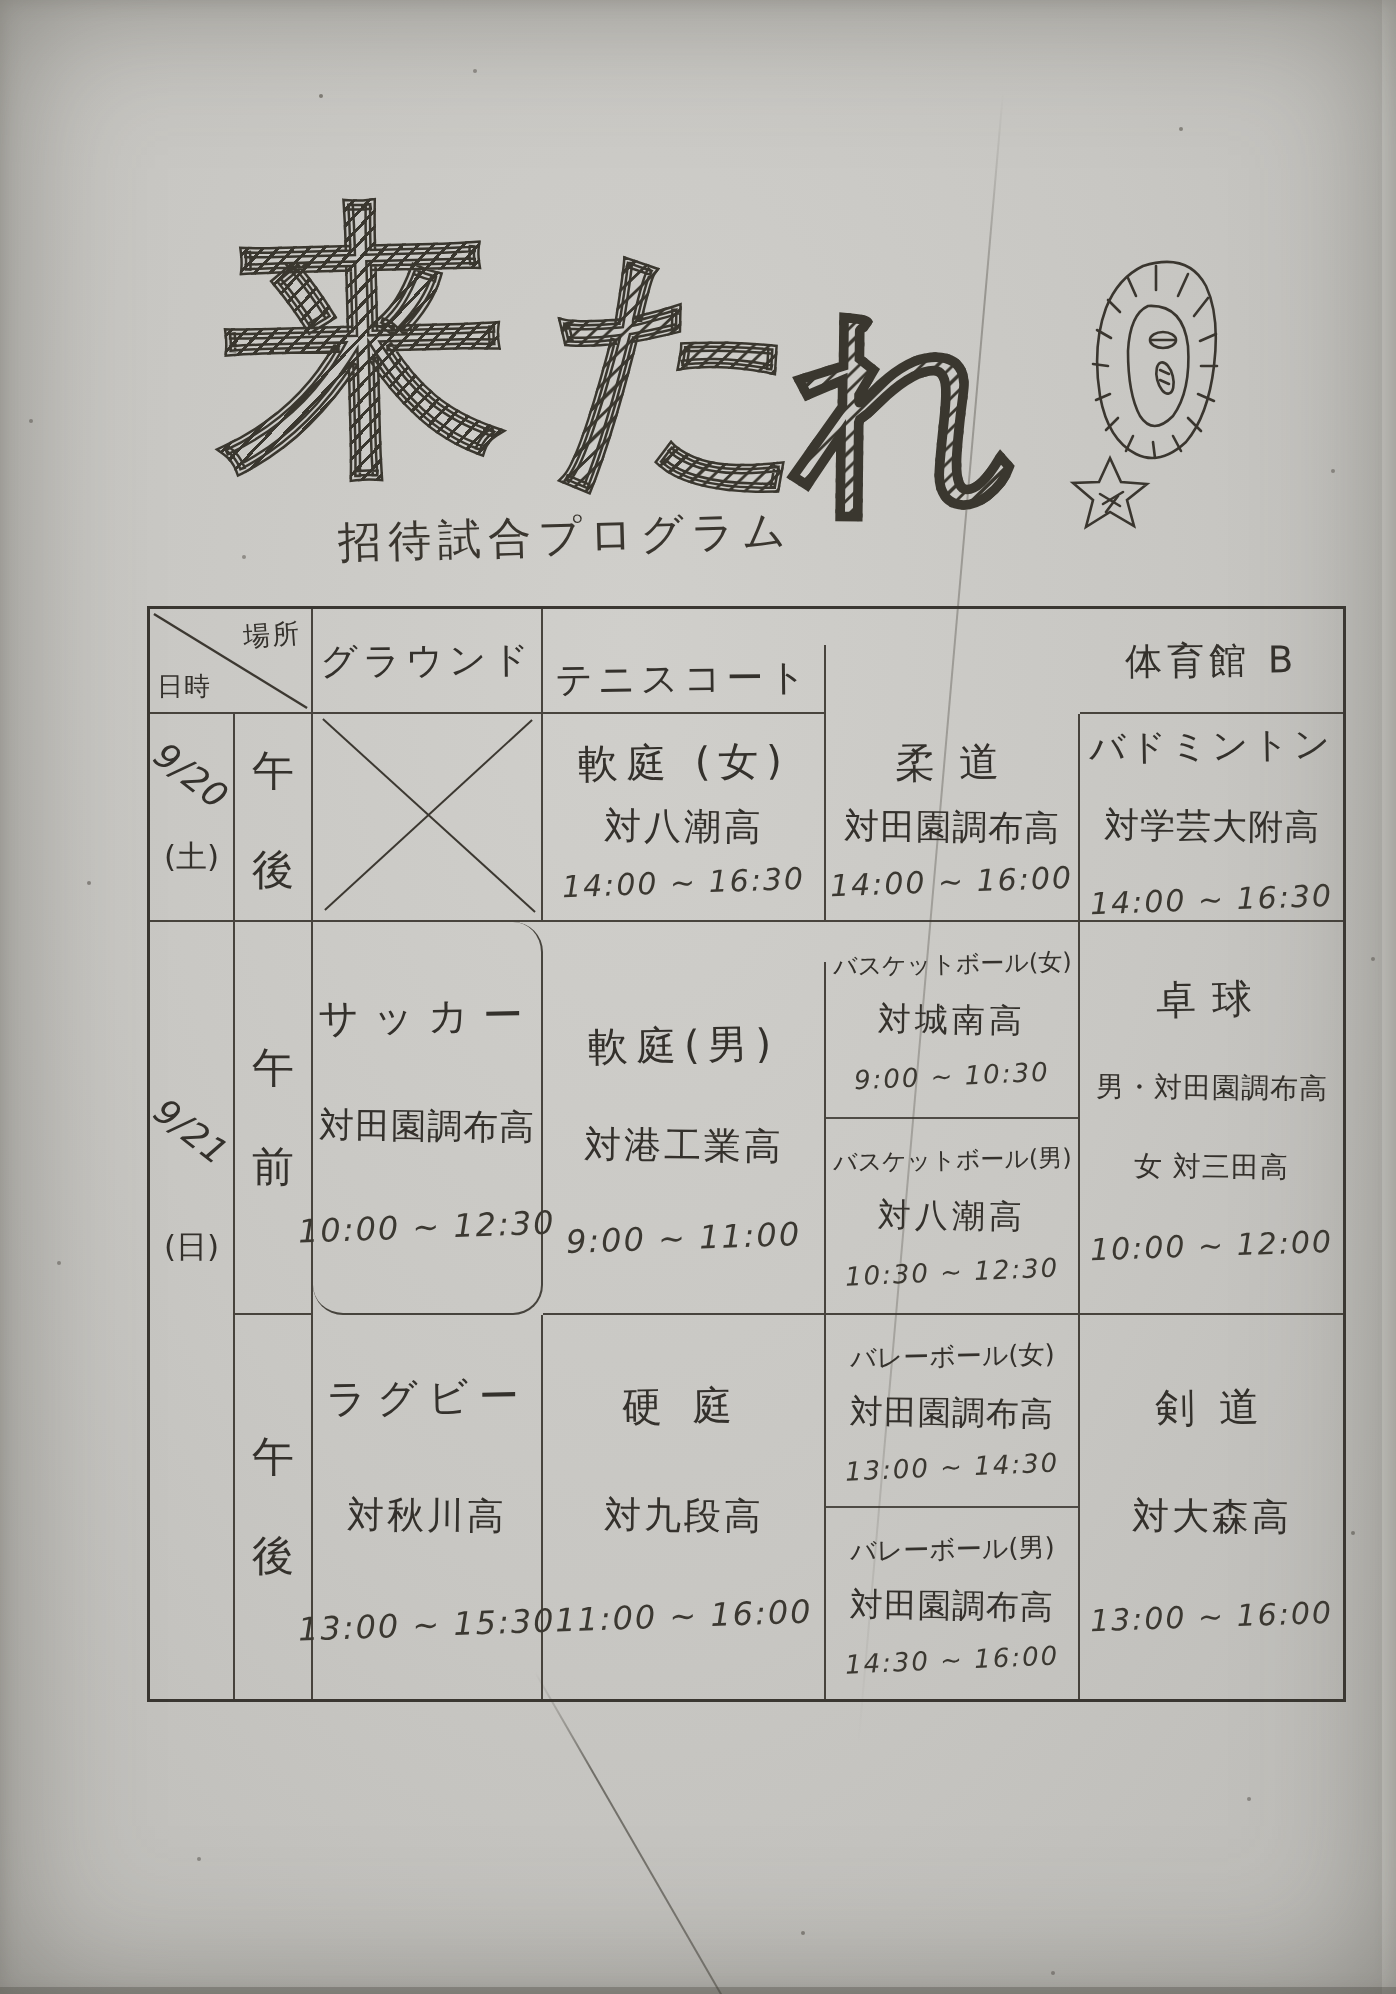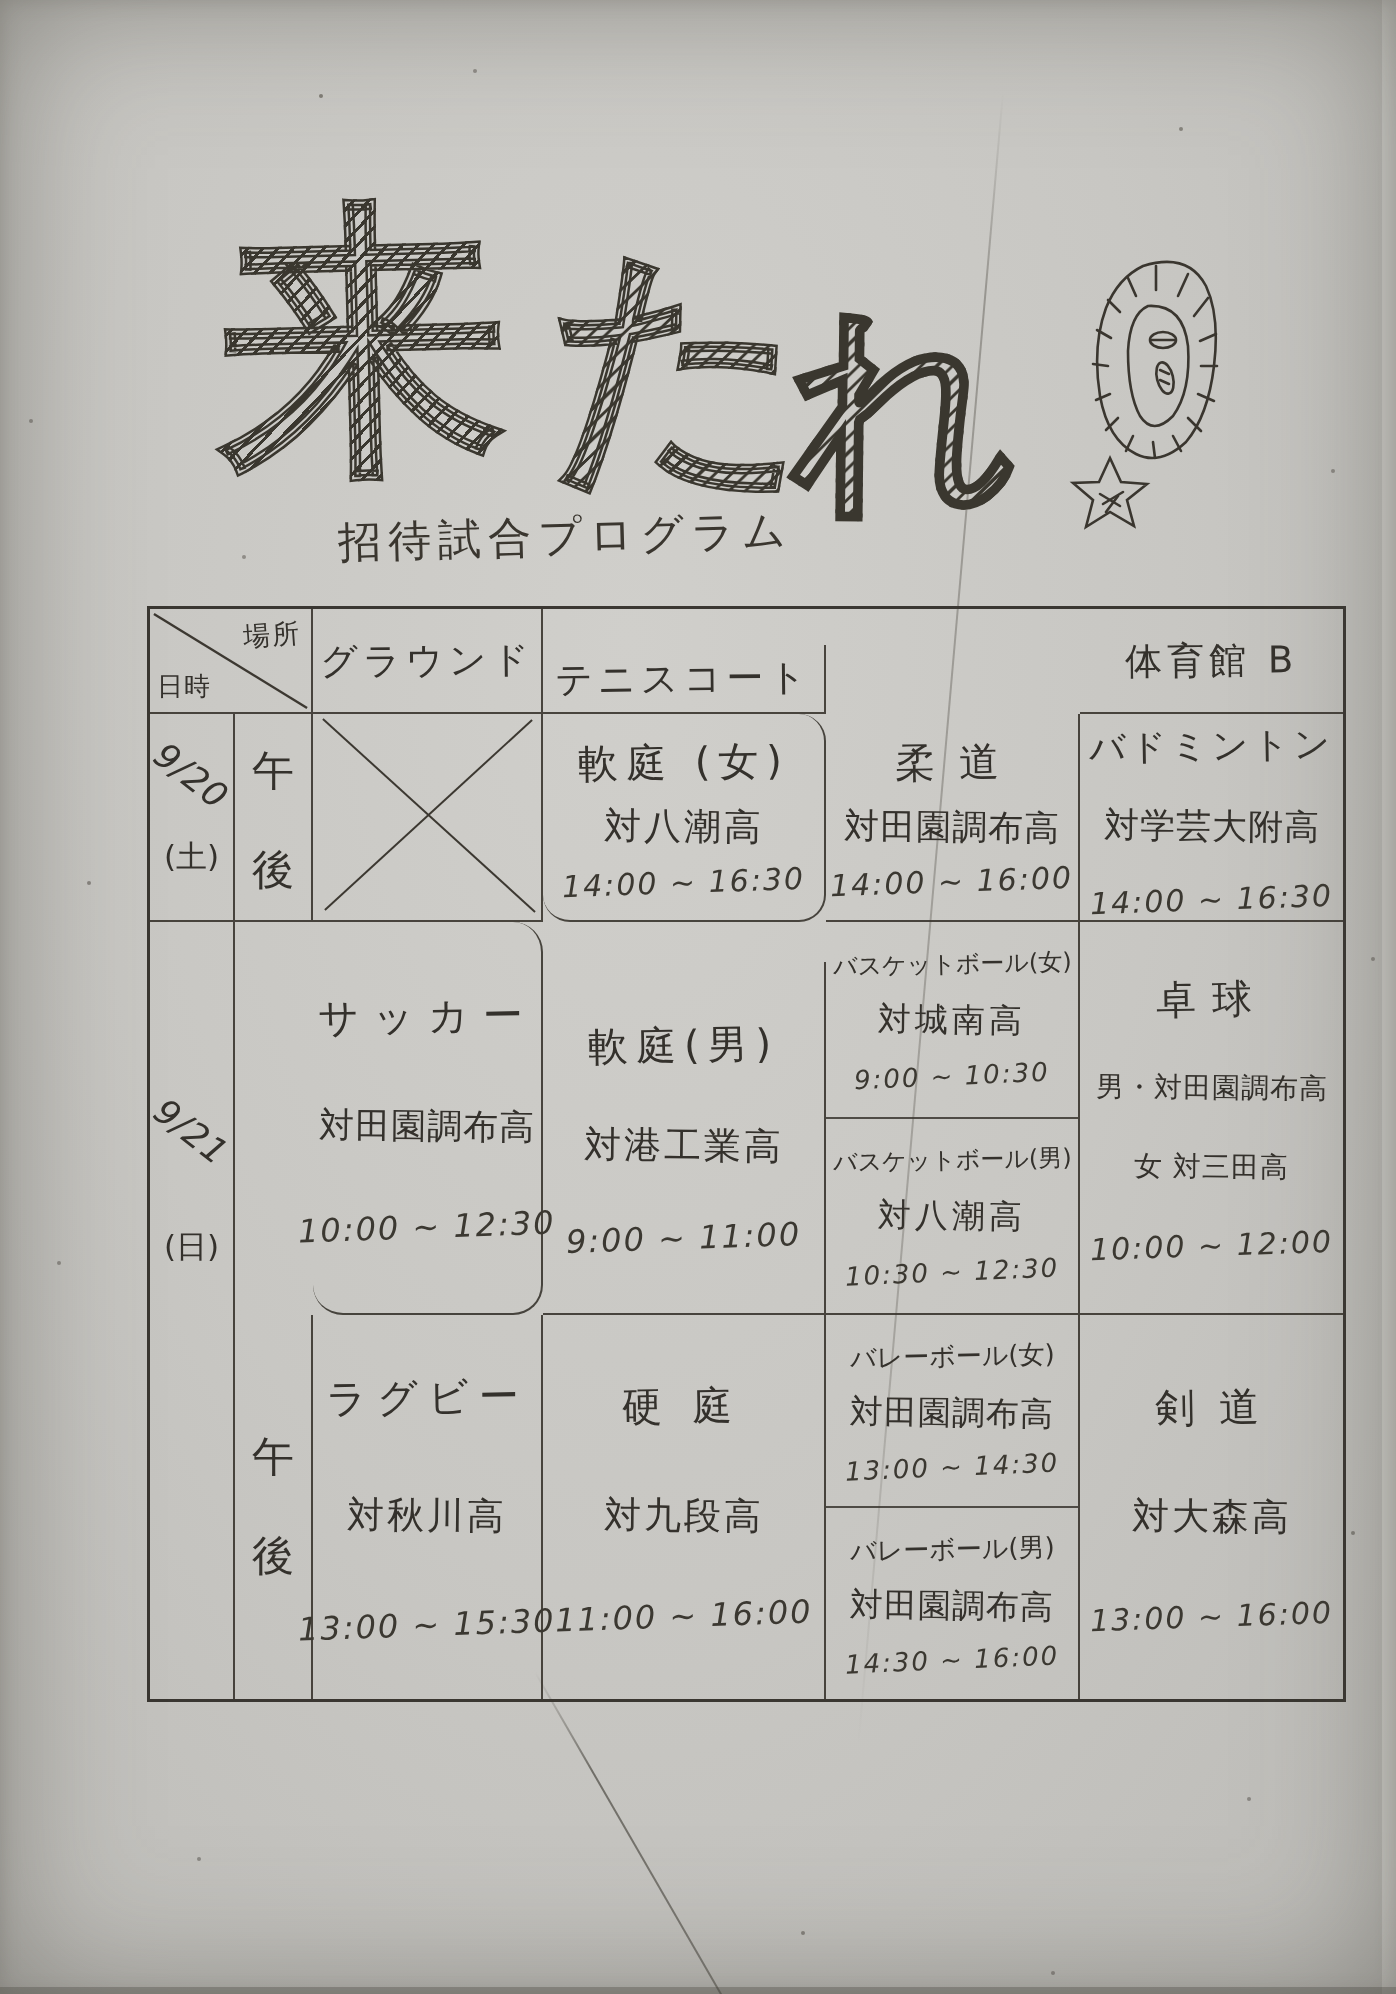--- a/index.html
+++ b/index.html
@@ -51,21 +51,21 @@
     background:rgba(0,0,0,0);
   }
   .cell{position:relative;box-sizing:border-box;border-right:2px solid rgba(48,44,37,.85);border-bottom:2px solid rgba(48,44,37,.85);
         display:flex;flex-direction:column;align-items:center;justify-content:space-evenly;padding:8px 4px;}
   .last-col{border-right:none;}
   .last-row{border-bottom:none;}
 
   .c-corner{grid-area:1/1/2/3;padding:0;}
   .h-ground{grid-area:1/3;} .h-tennis{grid-area:1/4;margin-top:36px;} .h-gyma{grid-area:1/5;} .h-gymb{grid-area:1/6/2/7;}
   .d1-date{grid-area:2/1;} .d1-ampm{grid-area:2/2;} .d1-x{grid-area:2/3;padding:0;}
-  .d1-tennis{grid-area:2/4;border-radius:27px;} .d1-gyma{grid-area:2/5;} .d1-gymb{grid-area:2/6/3/7;gap:32px;}
+  .d1-tennis{grid-area:2/4;} .d1-gyma{grid-area:2/5;} .d1-gymb{grid-area:2/6/3/7;gap:32px;}
   .d2-date{grid-area:3/1/5/2;} 
   .d2-am{grid-area:3/2;} .d2-ground-am{grid-area:3/3;border-radius:30px;} .d2-tennis-am{grid-area:3/4;margin-top:40px;} .d2-gyma-am{grid-area:3/5;} .d2-gymb-am{grid-area:3/6/4/7;}
   .d2-pm{grid-area:4/2;} .d2-ground-pm{grid-area:4/3;gap:18px;} .d2-tennis-pm{grid-area:4/4;} .d2-gyma-pm{grid-area:4/5;} .d2-gymb-pm{grid-area:4/6/5/7;}
 
   .corner-svg{position:absolute;inset:0;width:100%;height:100%;}
   .corner-place{position:absolute;top:8px;right:10px;font-size:27px;letter-spacing:2px;transform:rotate(-4deg);}
   .corner-datetime{position:absolute;bottom:8px;left:7px;font-size:26px;letter-spacing:1px;}
 
   .head-label{font-size:37px;letter-spacing:5px;white-space:nowrap;transform:rotate(-.6deg);}
 
@@ -184,20 +184,23 @@
       <span class="sport" style="font-size:36px;letter-spacing:4px;">バドミントン</span>
       <span class="opp opp-long">対学芸大附高</span>
       <span class="time">14:00 ~ 16:30</span>
     </div>
 
     <div class="cell d2-date last-row">
       <span class="datefrac">9/21</span>
       <span class="weekday">(日)</span>
     </div>
 
+    <div class="cell d2-am">
+      <span class="ampm">午前</span>
+    </div>
     <div class="cell d2-ground-am">
       <span class="sport" style="letter-spacing:14px;">サッカー</span>
       <span class="opp opp-long">対田園調布高</span>
       <span class="time" style="font-size:32px;">10:00 ~ 12:30</span>
     </div>
     <div class="cell d2-tennis-am">
       <span class="sport">軟庭(男)</span>
       <span class="opp">対港工業高</span>
       <span class="time" style="font-size:32px;">9:00 ~ 11:00</span>
     </div>

